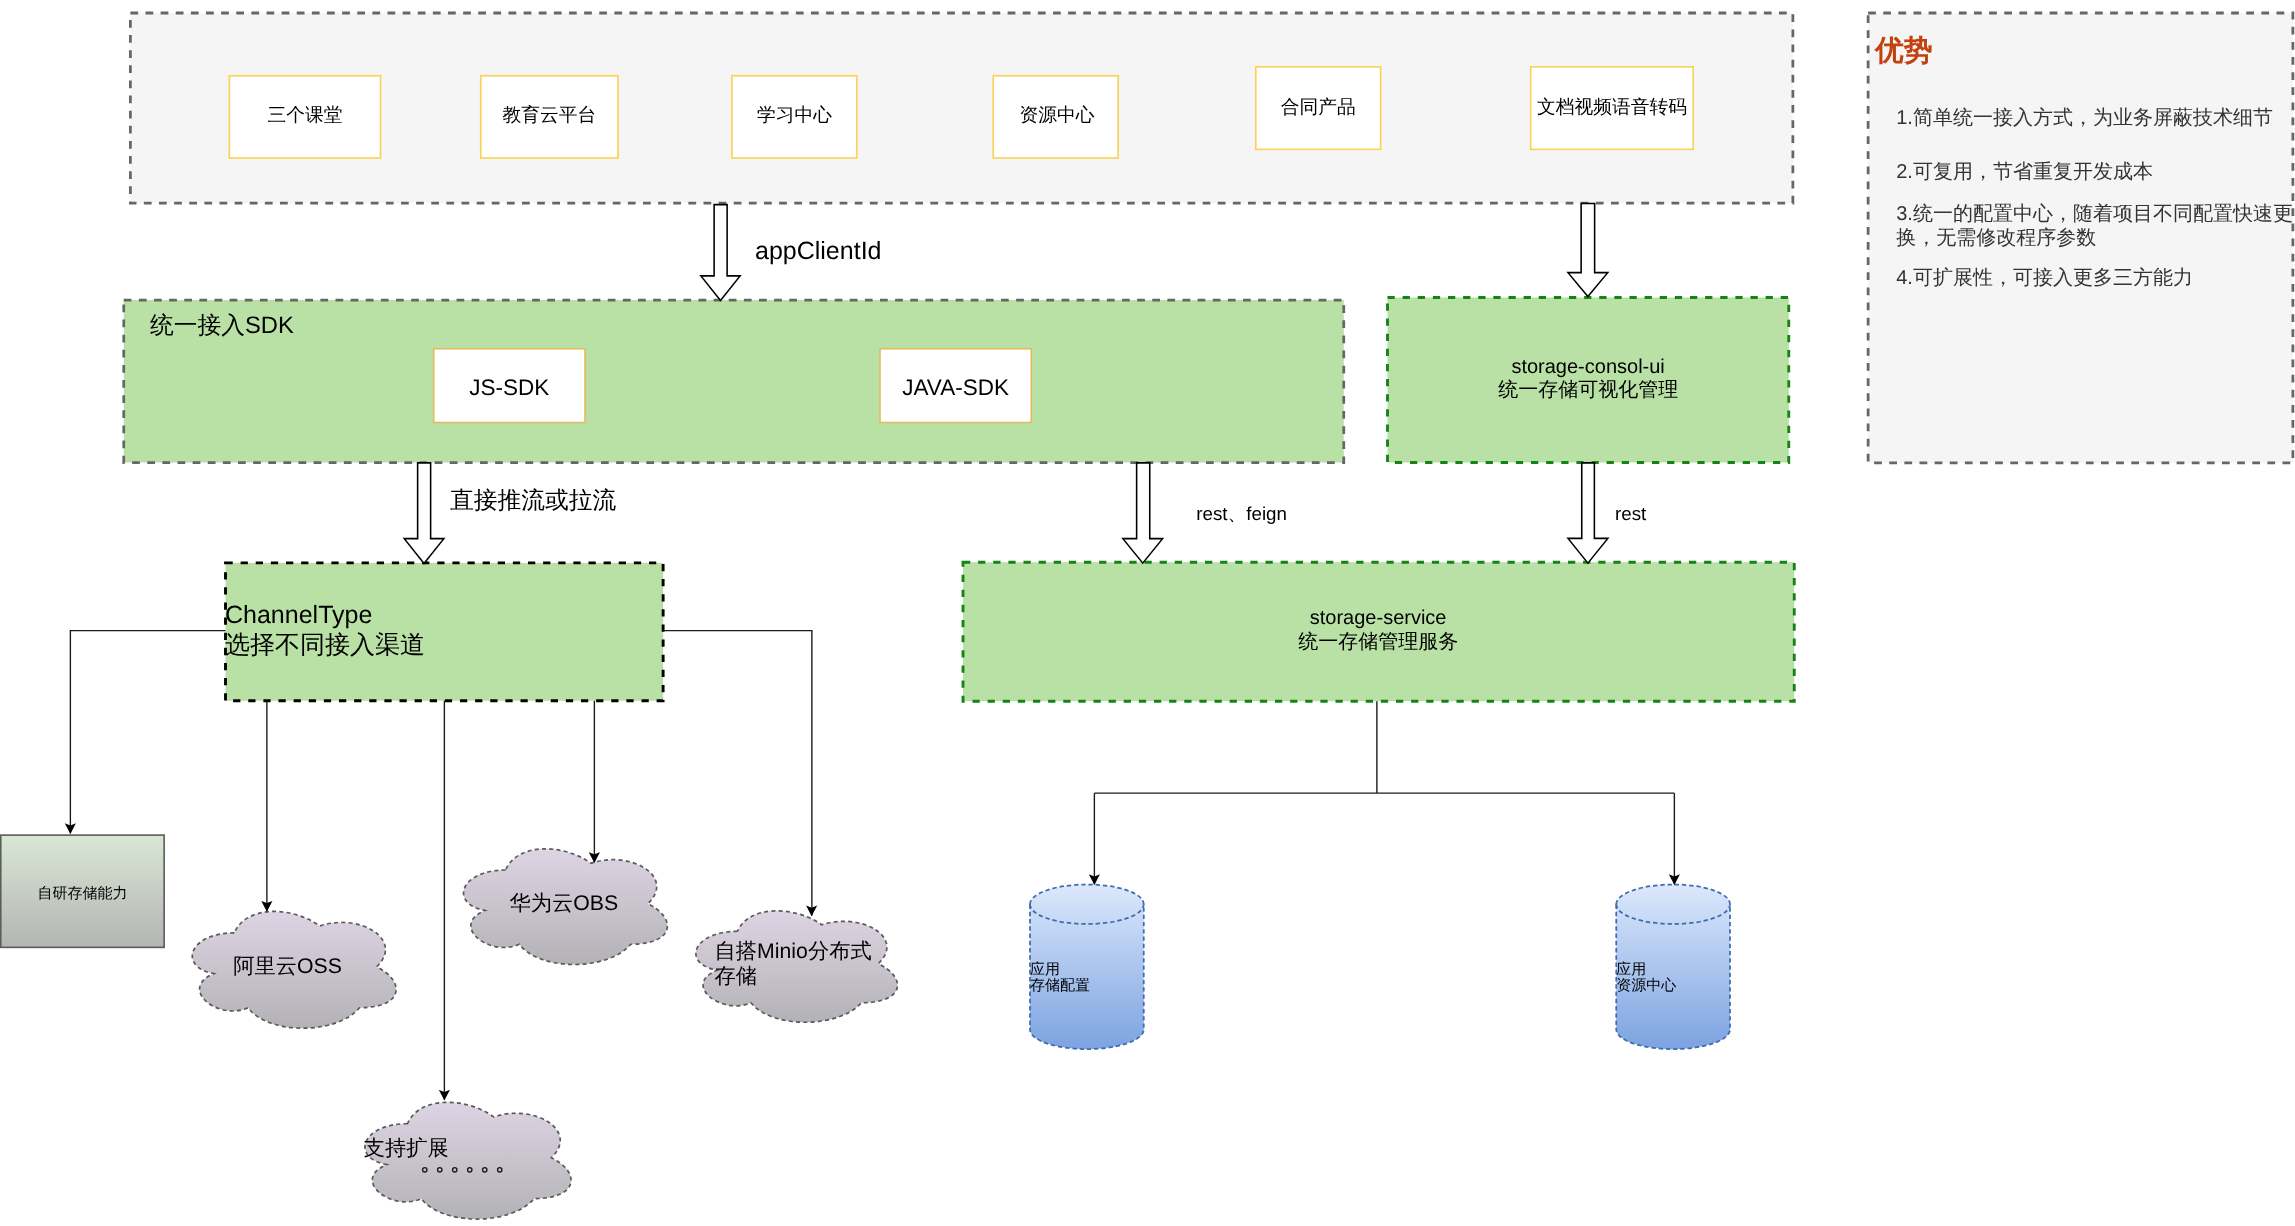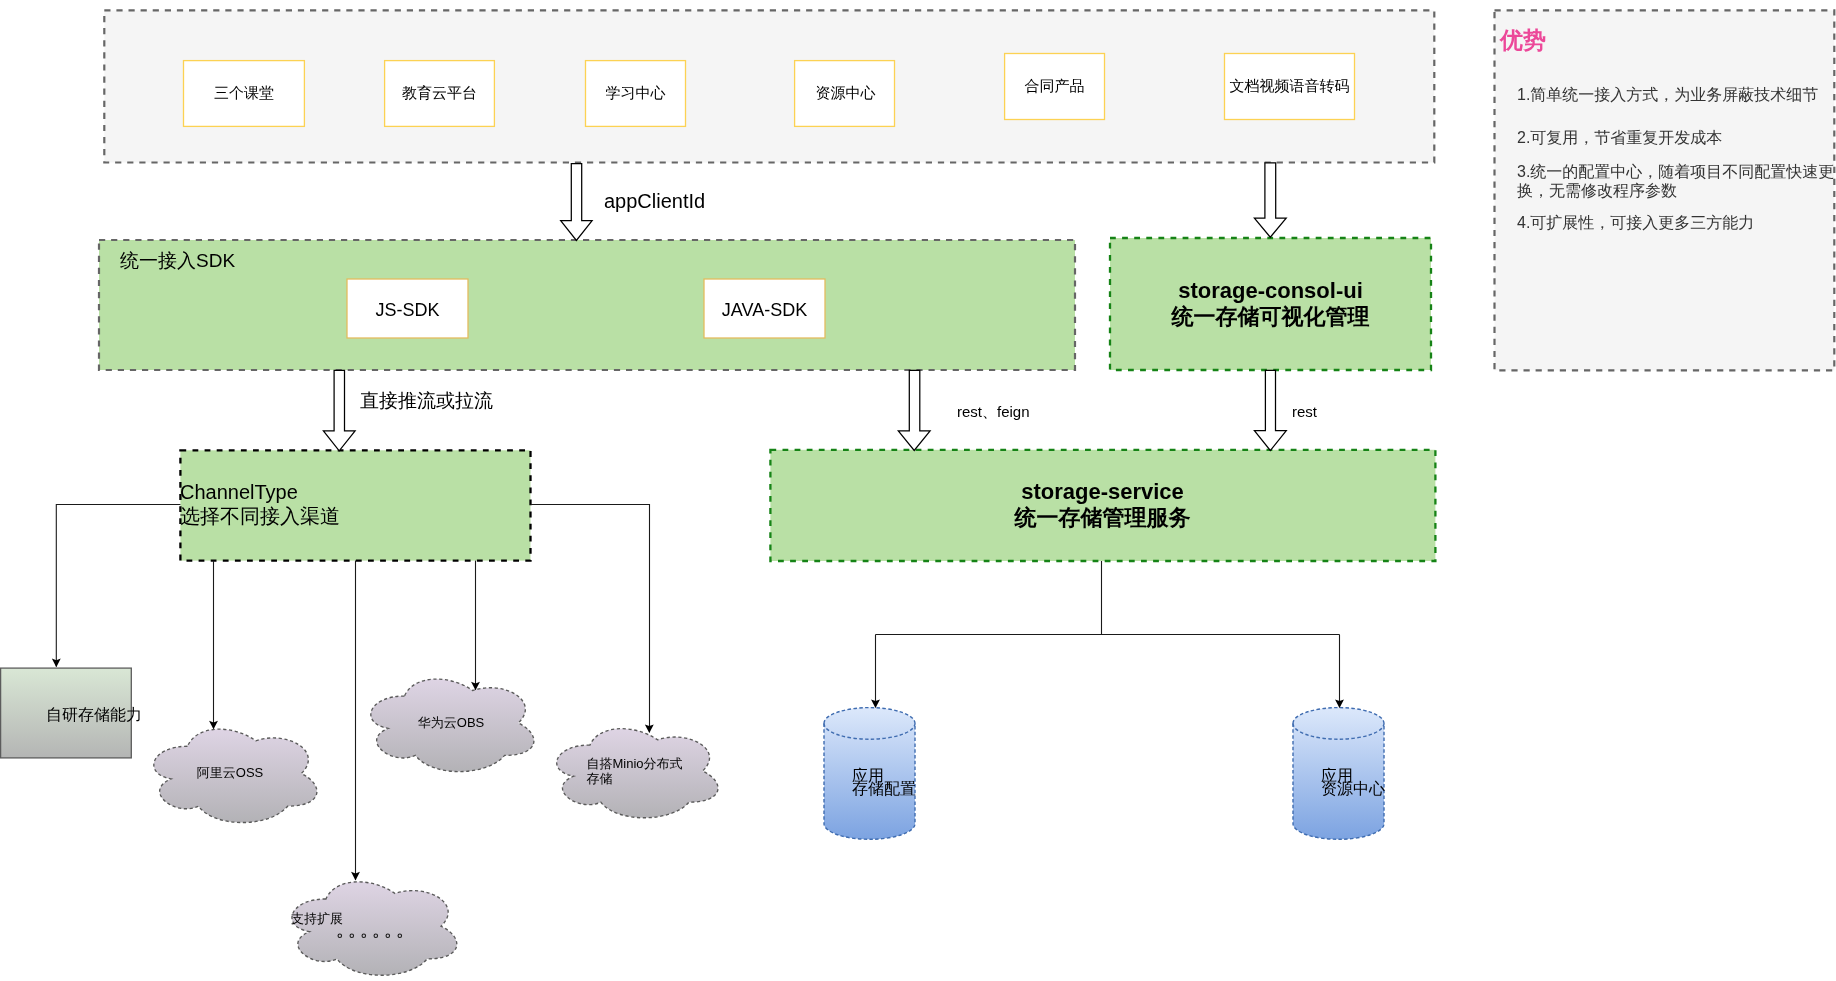--- a/index.html
+++ b/index.html
@@ -6,28 +6,28 @@
   html,body{margin:0;padding:0;background:#ffffff;}
   body{width:1836px;height:981px;overflow:hidden;font-family:"Liberation Sans",sans-serif;-webkit-font-smoothing:antialiased;}
   #stage{position:relative;width:1836px;height:981px;}
   svg.layer{position:absolute;left:0;top:0;width:1836px;height:981px;overflow:visible;}
   .lbl{position:absolute;color:#000;white-space:pre;line-height:1.18;}
   .t16c,.t18c,.t17c,.t13c,.t14c{display:flex;align-items:center;justify-content:center;text-align:left;white-space:normal;}
   .t16c>*,.t18c>*,.t17c>*,.t13c>*,.t14c>*{display:block;width:100%;}
   .t16c{font-size:15px;}
   .t18c{font-size:18px;}
   .t17c{font-size:20px;}
-  .t18cc{display:flex;align-items:center;justify-content:center;text-align:center;white-space:normal;font-size:22px;font-weight:bold;}
+  .t18cc{display:flex;align-items:center;justify-content:center;text-align:center;white-space:normal;font-size:16px;}
   .t18cc>*{display:block;width:100%;}
-  .t14c{font-size:13px;}
-  .t13c{font-size:16px;line-height:13.5px;padding-left:28px;}
+  .t14c{font-size:17px;}
+  .t13c{font-size:12px;line-height:13.5px;}
   .t17l{font-size:19px;}
   .t175l{font-size:20px;}
   .t15l{font-size:15px;}
-  .advtitle{font-size:23px;font-weight:bold;color:#ec4899;}
+  .advtitle{font-size:23px;font-weight:bold;color:#c2410c;}
   .advitem{font-size:16px;white-space:normal;line-height:18.6px;color:#333;margin-left:20px;}
   .tw{display:block;width:100%;}
   .ml{white-space:pre-line;}
 </style>
 </head>
 <body>
 
 <div id="stage">
 
   <svg class="layer" id="main-svg" viewBox="0 0 1836 981">

